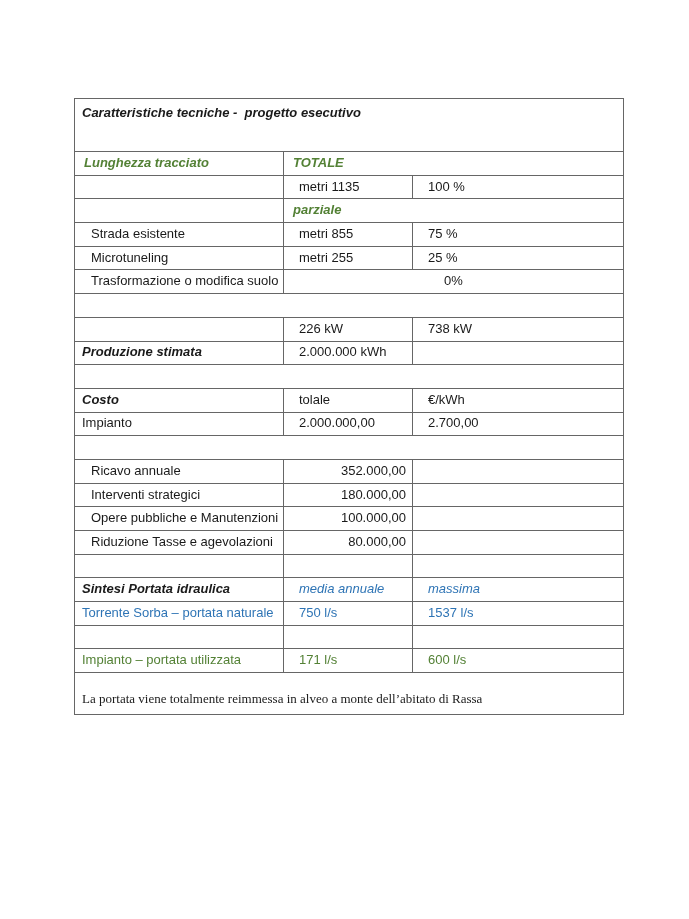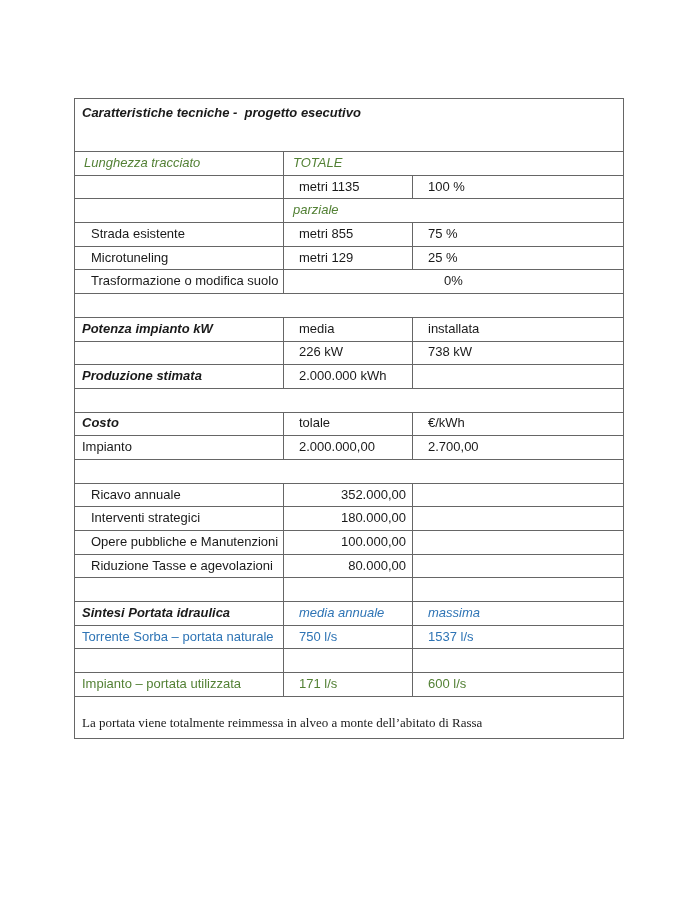--- a/index.html
+++ b/index.html
@@ -52,21 +52,21 @@
     vertical-align: top;
     padding-top: 7px;
   }
   tr.row-note td {
     height: 42px;
     vertical-align: bottom;
     padding-bottom: 7px;
     font-family: Liberation Serif, serif;
   }
   td.section { font-weight: bold; font-style: italic; }
-  td.green-head { color: var(--green); font-weight: normal; font-style: italic; padding-left: 9px; }
+  td.green-head { color: var(--green); font-weight: bold; font-style: italic; padding-left: 9px; }
   td.green { color: var(--green); }
   td.blue { color: var(--blue); }
   td.blue-italic { color: var(--blue); font-style: italic; }
   td.al-right { text-align: right; }
   td.al-center { text-align: center; padding-left: 6px; }
 </style>
 </head>
 <body>
 
 <div class="page">
@@ -93,34 +93,29 @@
           <td class="colstart-0"></td>
           <td colspan="2" class="colstart-1 green-head">parziale</td>
         </tr>
         <tr>
           <td class="colstart-0 indent">Strada esistente</td>
           <td class="colstart-1">metri 855</td>
           <td class="colstart-2">75 %</td>
         </tr>
         <tr>
           <td class="colstart-0 indent">Microtuneling</td>
-          <td class="colstart-1">metri 129</td>
+          <td class="colstart-1">metri 255</td>
           <td class="colstart-2">25 %</td>
         </tr>
         <tr>
           <td class="colstart-0 indent">Trasformazione o modifica suolo</td>
           <td colspan="2" class="colstart-1 al-center">0%</td>
         </tr>
         <tr>
           <td colspan="3" class="colstart-0"></td>
-        </tr>
-        <tr>
-          <td class="colstart-0 section">Potenza impianto kW</td>
-          <td class="colstart-1">media</td>
-          <td class="colstart-2">installata</td>
         </tr>
         <tr>
           <td class="colstart-0"></td>
           <td class="colstart-1">226 kW</td>
           <td class="colstart-2">738 kW</td>
         </tr>
         <tr>
           <td class="colstart-0 section">Produzione stimata</td>
           <td class="colstart-1">2.000.000 kWh</td>
           <td class="colstart-2"></td>

